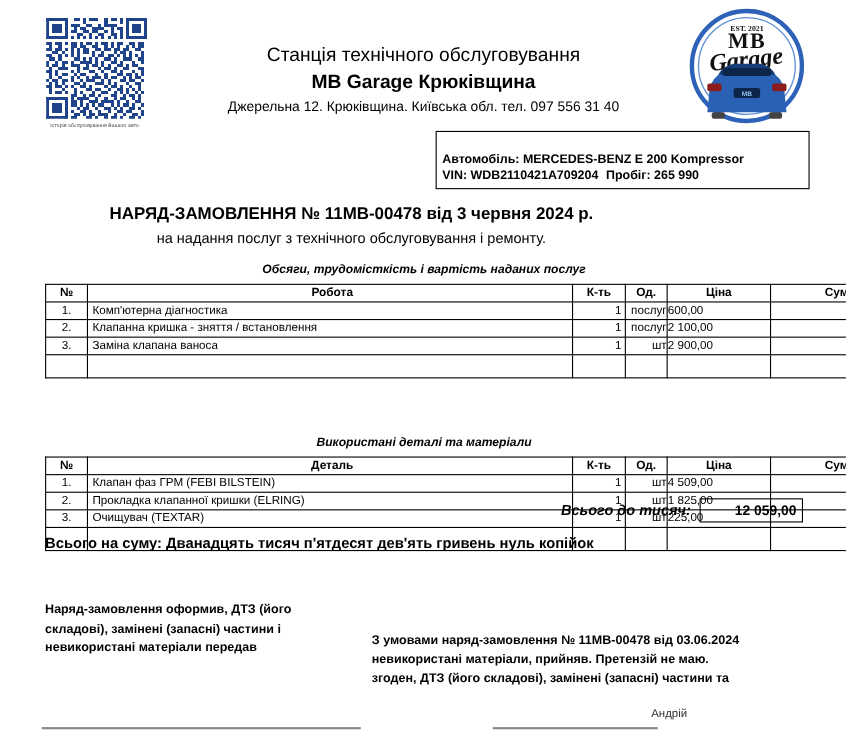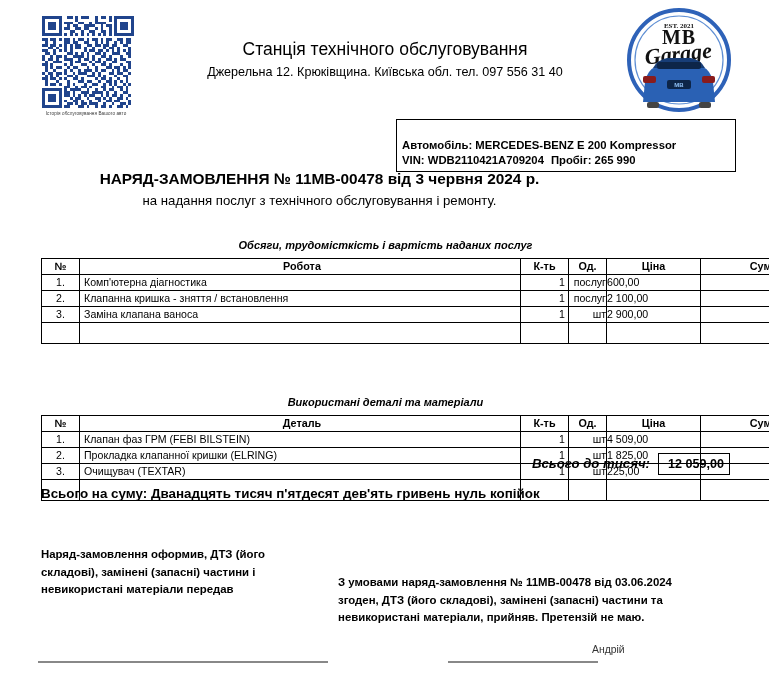--- a/index.html
+++ b/index.html
@@ -94,21 +94,21 @@
     font-size: 11.3px;
     font-weight: bold;
     line-height: 15px;
   }
   .vehicle-line2 span.gap { display:inline-block; width:7px; }
 
   
   .doc-title-wrap {
     position: absolute;
     left: 0;
-    top: 168px;
+    top: 184px;
     width: 639px;
     text-align: center;
   }
   .doc-title {
     font-size: 15.4px;
     font-weight: bold;
     line-height: 21px;
   }
   .doc-sub {
     font-size: 13.2px;
@@ -182,21 +182,21 @@
   .grand-total .label {
     font-size: 13.2px;
     font-weight: bold;
     font-style: italic;
     line-height: 21px;
     padding-right: 8px;
     white-space: nowrap;
   }
   .grand-total .amount {
     border: 1px solid #000;
-    width: 72px;
+    width: 94px;
     text-align: right;
     padding-right: 5px;
     box-sizing: border-box;
     font-size: 12.6px;
     font-weight: bold;
     line-height: 20px;
     height: 22px;
   }
 
   
@@ -551,20 +551,21 @@
             <rect x="24" y="32" width="1" height="1"></rect>
           <rect x="27" y="32" width="2" height="1"></rect>
             <rect x="30" y="32" width="1" height="1"></rect>
         </g>
       </svg>
       <div class="qr-caption">Історія обслуговування Вашого авто</div>
     </div>
 
     <div class="titles">
       <div class="org-line1">Станція технічного обслуговування</div>
+      <div class="org-line2">MB Garage Крюківщина</div>
       <div class="org-line3">Джерельна 12. Крюківщина. Київська обл. тел. 097 556 31 40</div>
     </div>
 
     <svg class="logo" viewBox="0 0 112 108">
       <circle cx="56" cy="54" r="50" fill="#ffffff" stroke="#2e62b8" stroke-width="4"></circle>
       <circle cx="56" cy="54" r="44" fill="#ffffff" stroke="#5f8fd4" stroke-width="1.2"></circle>
       <text x="56" y="22" text-anchor="middle" font-family="'Liberation Serif', serif" font-size="7" font-weight="bold" fill="#111">EST. 2021</text>
       <text x="56" y="38" text-anchor="middle" font-family="'Liberation Serif', serif" font-size="20" font-weight="bold" fill="#111" letter-spacing="1">MB</text>
       <text x="56" y="55" text-anchor="middle" font-family="'Liberation Serif', serif" font-size="22" font-style="italic" font-weight="bold" fill="#111" transform="rotate(-6 56 55)">Garage</text>
 
@@ -703,21 +704,21 @@
     <div class="label">Всього до тисяч:</div>
     <div class="amount">12 059,00</div>
   </div>
 
   <div class="amount-words">Всього на суму: Дванадцять тисяч п'ятдесят дев'ять гривень нуль копійок</div>
 
   <div class="footer-left">Наряд-замовлення оформив, ДТЗ (його складові), замінені (запасні) частини і невикористані матеріали передав</div>
 
   <div class="footer-right">
     <p>З умовами наряд-замовлення № 11MB-00478 від 03.06.2024</p>
+    <p>невикористані матеріали, прийняв. Претензій не маю.</p>
     <p>згоден, ДТЗ (його складові), замінені (запасні) частини та</p>
-    <p>невикористані матеріали, прийняв. Претензій не маю.</p>
   </div>
 
   <div class="sig-left"></div>
   <div class="sig-right"></div>
   <div class="sig-name">Андрій</div>
 
 </div>
 
 </body></html>

